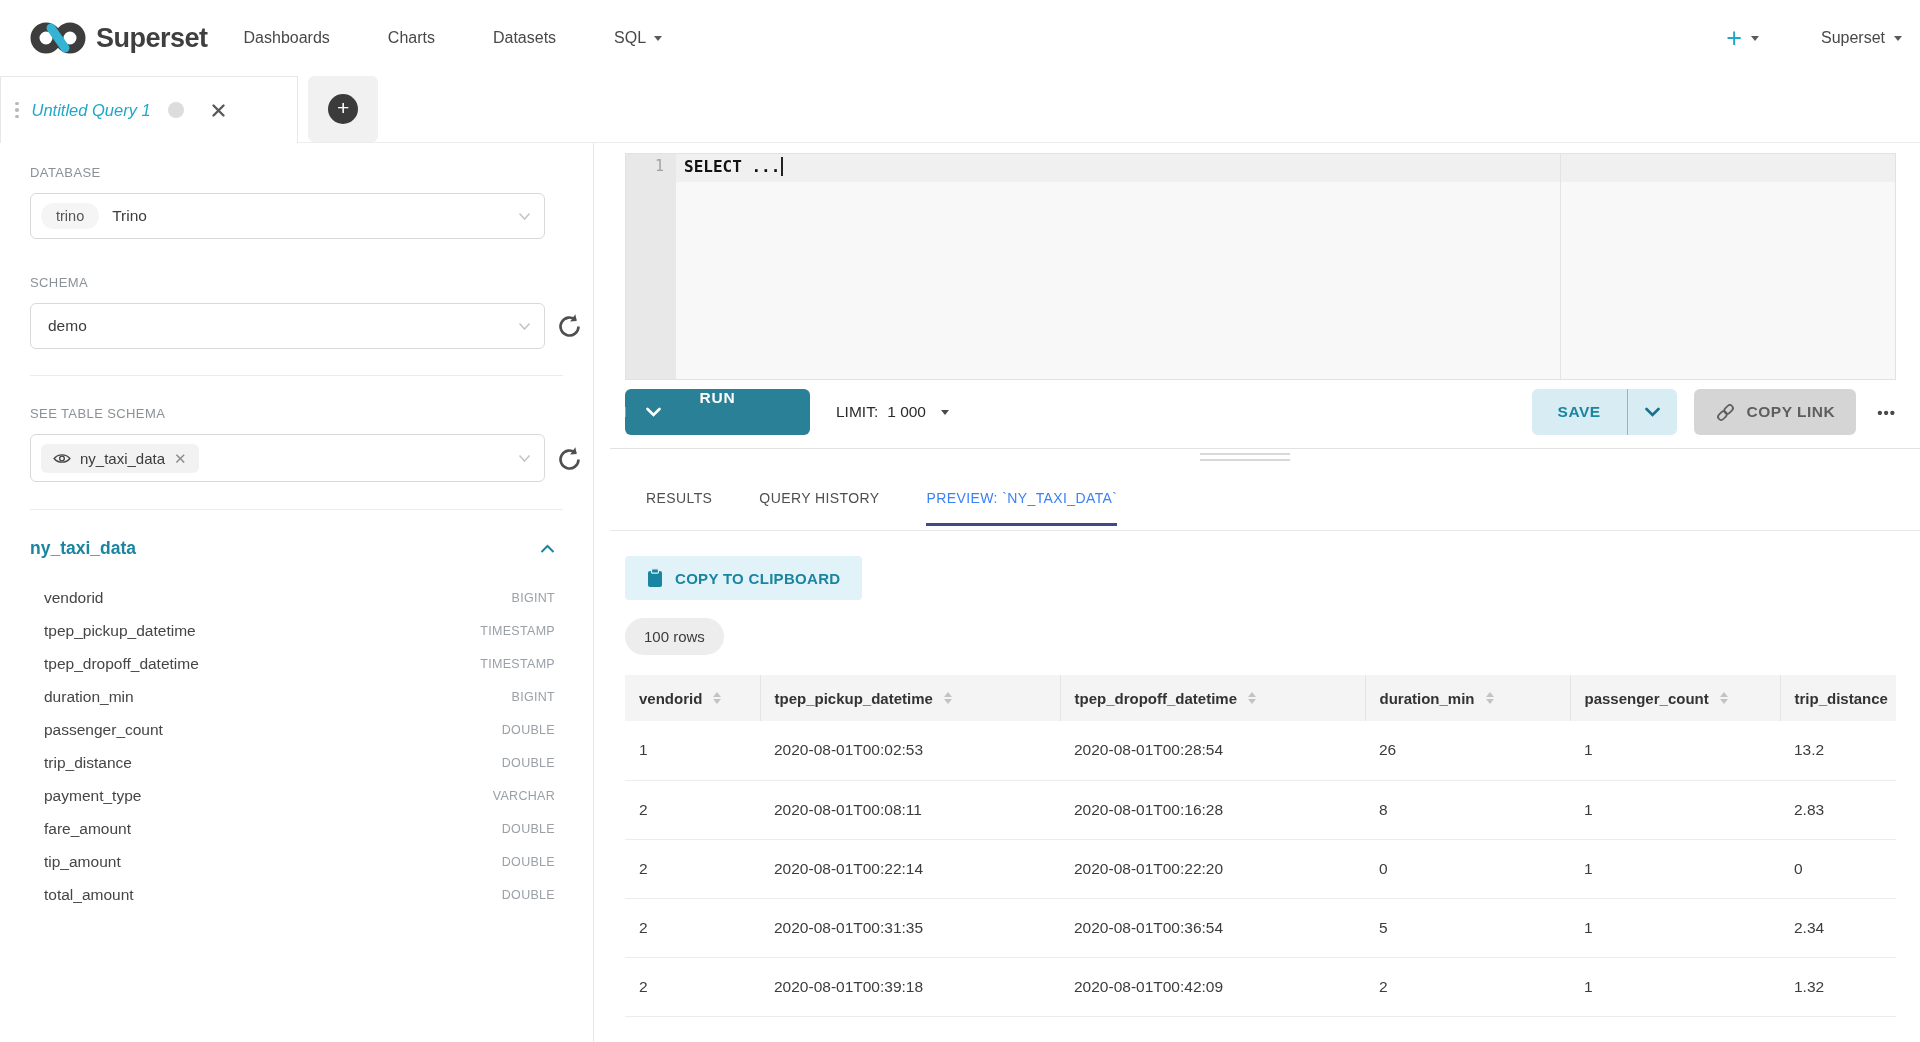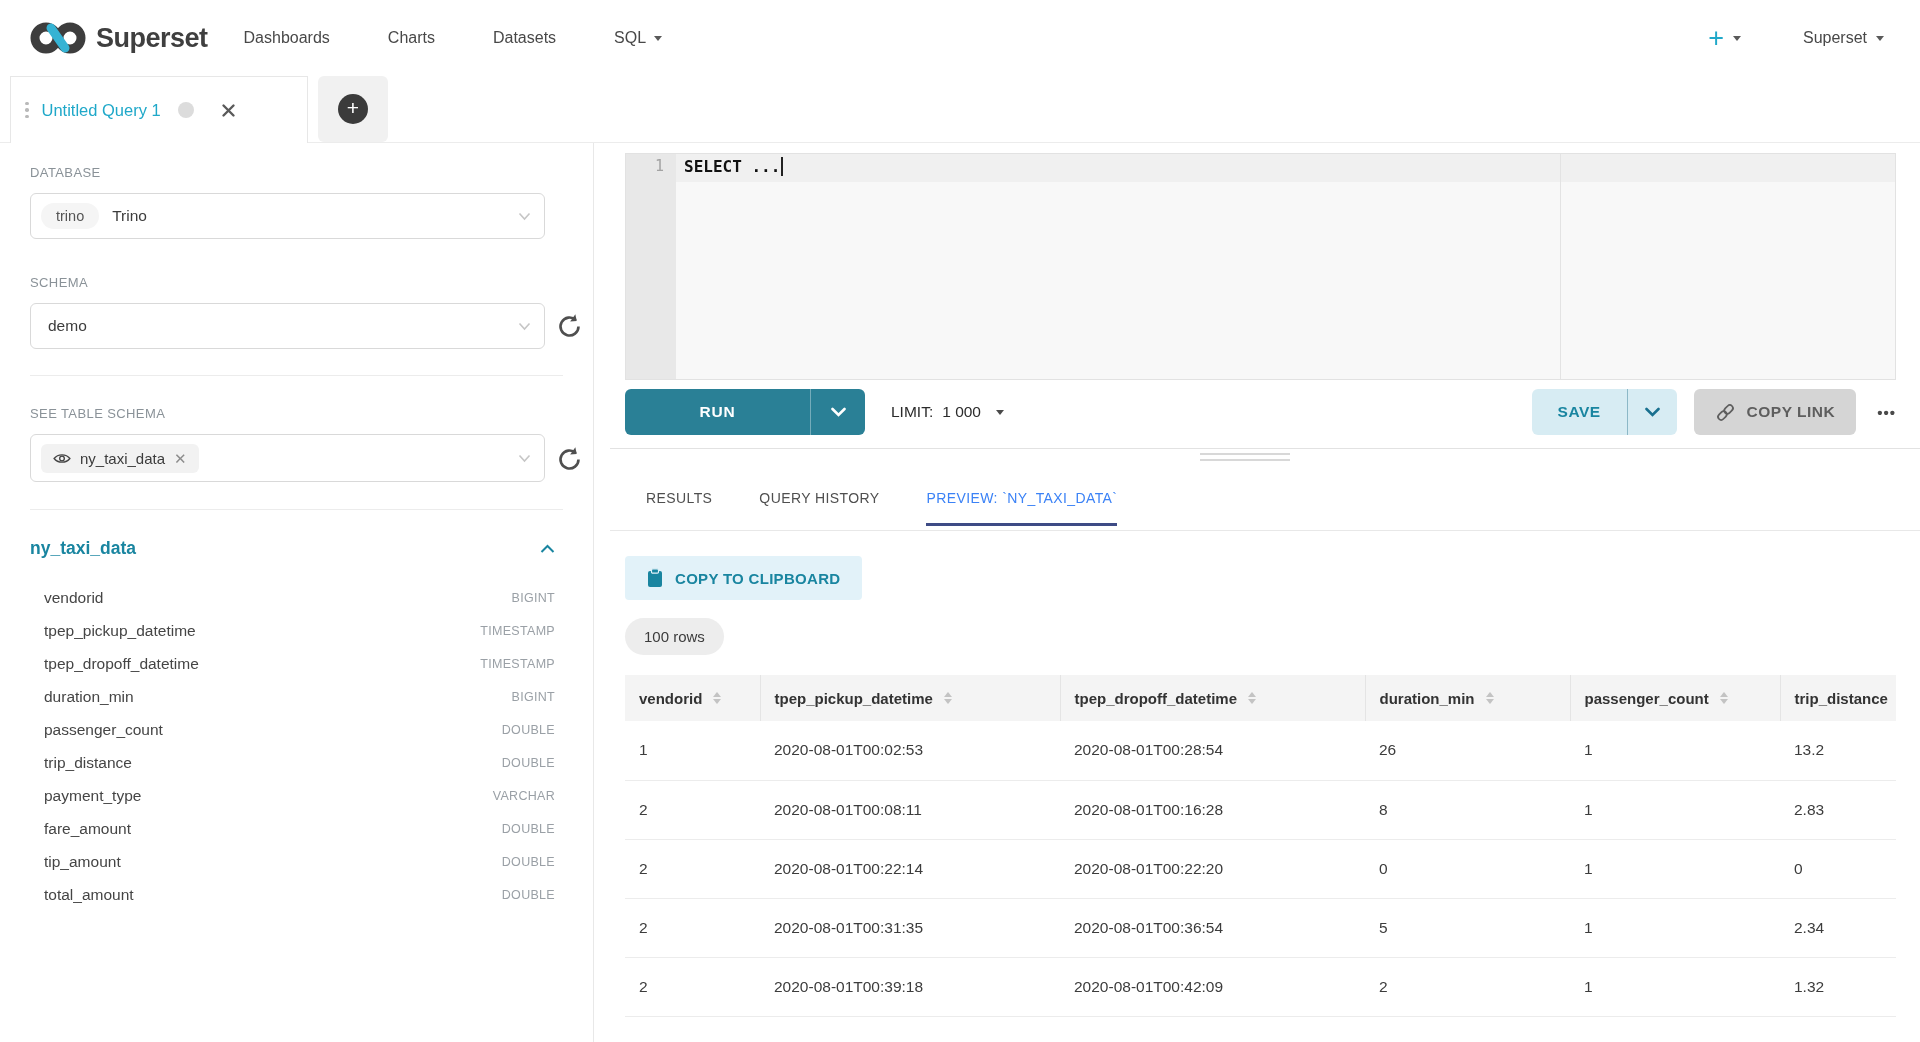--- a/index.html
+++ b/index.html
@@ -5,33 +5,33 @@
   :root{
     --brand-teal:#1fa8c9; --run-teal:#2a8096; --link-teal:#1985a0;
     --save-bg:#d7ecf3; --active-tab-underline:#3e4b85;
   }
   *{box-sizing:border-box;margin:0;padding:0}
   html,body{width:1920px;height:1042px;overflow:hidden;background:#fff;
     font-family:"Liberation Sans","DejaVu Sans",sans-serif;color:#3c3c3c;}
   .app{position:relative;width:1920px;height:1042px;}
 
   
-  header{position:absolute;left:0;top:0;right:0;height:76px;display:flex;align-items:center;padding:0 36px 0 30px;background:#fff;}
+  header{position:absolute;left:0;top:0;right:0;height:76px;display:flex;align-items:center;padding:0 18px 0 30px;background:#fff;}
   .logo{display:flex;align-items:center;gap:10px;cursor:pointer;}
   .logo-text{font-size:27px;font-weight:700;color:#3f3f3f;letter-spacing:-.5px;}
   nav{display:flex;align-items:center;margin-left:36px;gap:58px;}
   .nav-item{font-size:16px;color:#484848;cursor:pointer;display:flex;align-items:center;gap:8px;}
   .caret{width:0;height:0;border-left:4.5px solid transparent;border-right:4.5px solid transparent;border-top:5.5px solid #5a5a5a;display:inline-block;}
   .nav-right{margin-left:auto;display:flex;align-items:center;gap:62px;}
   .nav-plus{display:flex;align-items:center;gap:9px;cursor:pointer;}
   .nav-plus .plus-glyph{color:var(--brand-teal);font-size:27px;font-weight:400;line-height:1;}
   .nav-settings{display:flex;align-items:center;gap:9px;font-size:16px;color:#484848;cursor:pointer;}
 
   
-  .tabstrip{position:absolute;left:0;top:76px;right:0;height:67px;background:#fff;border-bottom:1px solid #ececec;display:flex;align-items:stretch;padding-left:10px;}
+  .tabstrip{position:absolute;left:0;top:76px;right:0;height:67px;background:#fff;border-bottom:1px solid #ececec;display:flex;align-items:stretch;padding-left:0;font-style:italic;}
   .qtab{width:298px;background:#fff;border:1px solid #e7e7e7;border-bottom:none;margin-bottom:-1px;display:flex;align-items:center;padding:0 18px 0 14px;gap:13px;cursor:pointer;}
   .dots{display:flex;flex-direction:column;gap:3px;}
   .dots i{width:3.5px;height:3.5px;border-radius:50%;background:#b9b9b9;}
   .qtab-label{font-size:16.5px;color:var(--brand-teal);white-space:nowrap;}
   .unsaved-dot{width:16px;height:16px;border-radius:50%;background:#dcdcdc;margin-left:4px;}
   .tab-close{margin-left:14px;display:flex;align-items:center;}
   .addcell{width:70px;margin-left:10px;background:#f1f1f1;border-radius:6px;display:flex;align-items:center;justify-content:center;cursor:pointer;}
   .addcircle{width:30px;height:30px;border-radius:50%;background:#3b3b3b;color:#fff;font-size:21px;font-weight:500;display:flex;align-items:center;justify-content:center;line-height:0;padding-bottom:2px;}
 
   
@@ -59,21 +59,21 @@
 
   .editor{position:absolute;left:15px;top:10px;width:1271px;height:227px;background:#f8f8f8;border:1px solid #e2e2e2;cursor:text;}
   .gutter{position:absolute;left:0;top:0;bottom:0;width:50px;background:#e8e8e8;}
   .gutter .ln{display:block;text-align:right;padding:3px 12px 0 0;font-family:"DejaVu Sans Mono","Liberation Mono",monospace;font-size:15px;color:#a3a3a3;}
   .active-line{position:absolute;left:50px;right:0;top:0;height:28px;background:#f0f0f0;}
   .code-line{position:absolute;left:58px;top:3px;font-family:"DejaVu Sans Mono","Liberation Mono",monospace;font-size:16px;font-weight:700;color:#111;white-space:pre;}
   .cursor{display:inline-block;width:2px;height:19px;background:#222;vertical-align:-4px;margin-left:1px;}
   .print-margin{position:absolute;left:934px;top:0;bottom:0;width:1px;background:#e3e3e3;}
 
   .toolbar{position:absolute;left:15px;right:24px;top:246px;height:46px;display:flex;align-items:center;}
-  .run-btn{display:flex;height:46px;border-radius:6px;overflow:hidden;background:var(--run-teal);cursor:pointer;}
+  .run-btn{display:flex;height:46px;border-radius:6px;overflow:hidden;background:var(--run-teal);cursor:pointer;flex-direction:column;}
   .run-main{width:185px;display:flex;align-items:center;justify-content:center;color:#fff;font-size:15.5px;font-weight:700;letter-spacing:.8px;}
   .run-caret{width:55px;display:flex;align-items:center;justify-content:center;border-left:1px solid rgba(255,255,255,.35);}
   .limit{margin-left:26px;display:flex;align-items:center;gap:9px;font-size:15.5px;color:#2b2b2b;cursor:pointer;}
   .limit .caret{border-top-color:#4a4a4a;margin-left:6px;}
   .tb-right{margin-left:auto;display:flex;align-items:center;gap:17px;}
   .save-btn{display:flex;height:46px;border-radius:6px;overflow:hidden;background:var(--save-bg);cursor:pointer;}
   .save-main{width:95px;display:flex;align-items:center;justify-content:center;color:var(--link-teal);font-size:15.5px;font-weight:700;letter-spacing:.5px;}
   .save-caret{width:50px;display:flex;align-items:center;justify-content:center;border-left:1px solid #8cb8c7;}
   .copylink-btn{height:46px;border-radius:6px;background:#d5d5d5;display:flex;align-items:center;gap:11px;padding:8px 21px;cursor:pointer;}
   .copylink-btn span{color:#5e5e5e;font-size:15.5px;font-weight:700;letter-spacing:.5px;}

